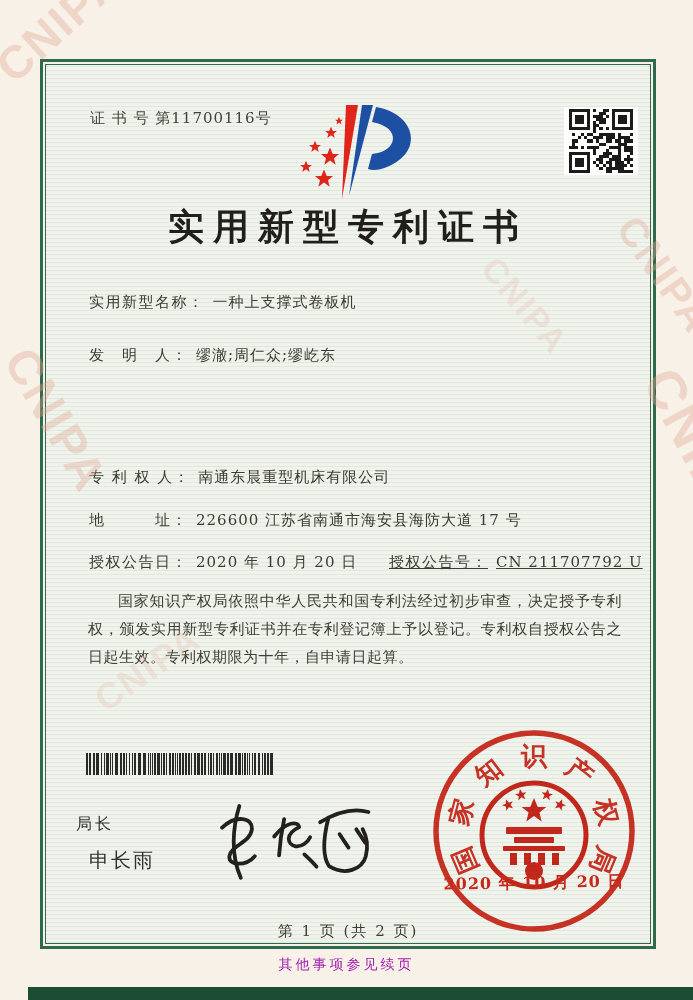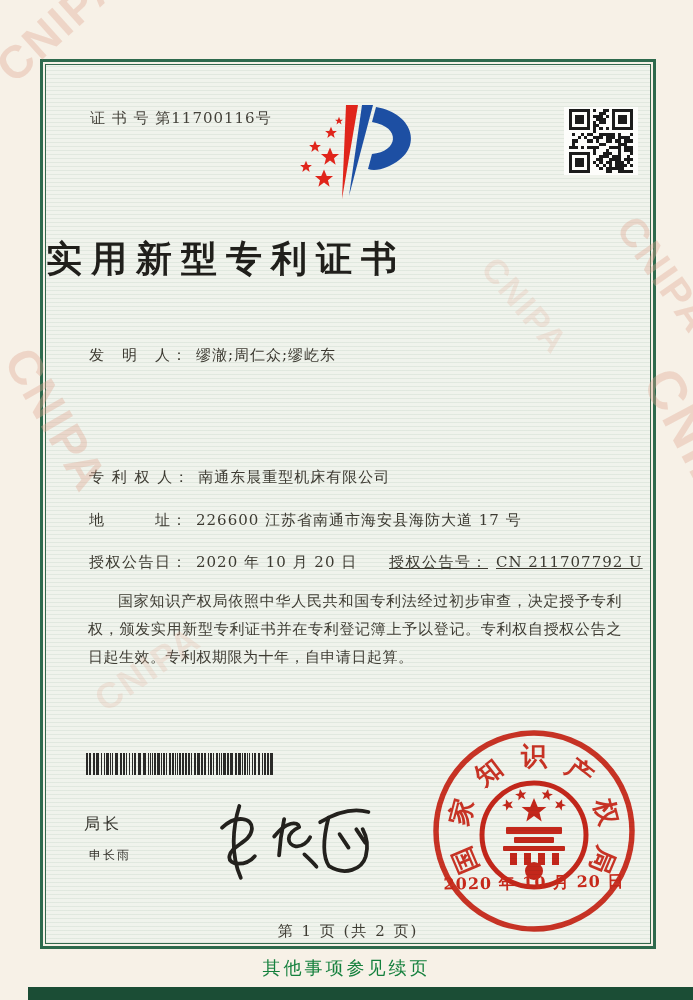--- a/index.html
+++ b/index.html
@@ -23,44 +23,44 @@
   }
   .cert::before{
     content:""; position:absolute; inset:-6px; border:3px solid #2e6a4d; pointer-events:none;
   }
   .cert-number{
     position:absolute; left:44px; top:44px; font-size:15px; letter-spacing:1px; color:#44423a;
   }
   .logo{ position:absolute; left:238px; top:32px; width:142px; height:104px; }
   .qr{ position:absolute; left:518px; top:42px; width:70px; height:64px; background:#fdfdfb; padding:2px;}
   .title{
-    position:absolute; left:0; top:138px; width:100%; 
-    font-size:36px; font-weight:bold; letter-spacing:9px; color:#201f1b; white-space:nowrap;margin-top:32px;
+    position:absolute; left:0; top:138px; width:100%; text-align:center;
+    font-size:36px; font-weight:bold; letter-spacing:9px; color:#201f1b; white-space:nowrap;
   }
   .field{ position:absolute; left:43px; width:545px; font-size:15px; color:#3c3a31; white-space:nowrap; }
   .field .flabel{ letter-spacing:1.5px; }
   .field .fvalue{ margin-left:8px; letter-spacing:1px; }
   .grant-right{ position:absolute; left:300px; top:0;text-decoration:underline; }
   .paras{
     position:absolute; left:42px; top:522px; width:534px;
     font-size:15px; line-height:28px; text-align:justify; color:#3e3c33; letter-spacing:0.5px;
   }
   .paras p{ margin:0; text-indent:2em; }
   .barcode{ position:absolute; left:40px; top:688px; width:190px; height:22px; }
-  .signer-title{ position:absolute; left:38px; top:749px; font-size:16px; letter-spacing:3px; color:#33322b;font-family:Liberation Serif, serif; }
-  .signer-name{ position:absolute; left:43px; top:782px; font-size:12px; letter-spacing:2px; color:#33322b; }
+  .signer-title{ position:absolute; left:30px; top:749px; font-size:16px; letter-spacing:3px; color:#33322b;font-family:Liberation Serif, serif; }
+  .signer-name{ position:absolute; left:43px; top:782px; font-size:20px; letter-spacing:2px; color:#33322b; }
   .signature{ position:absolute; left:148px; top:722px; width:190px; height:100px; transform:rotate(-2deg); }
   .seal{ position:absolute; left:383px; top:661px; width:210px; height:210px; mix-blend-mode:multiply; opacity:0.95; }
   .seal-date{
     position:absolute; left:381px; top:808px; width:214px; text-align:center;
     font-size:16px; color:#c6281a; letter-spacing:1px; white-space:nowrap; transform:rotate(-1deg);
     font-weight:bold;
   }
   .page-footer{ position:absolute; left:0; top:857px; width:100%; text-align:center; font-size:15px; letter-spacing:2px; color:#3e3c33; }
-  .continuation{ position:absolute; z-index:2; left:0; top:956px; width:100%; text-align:center; font-size:18px; letter-spacing:3px; color:#15803d; }
+  .continuation{ position:absolute; z-index:2; left:0; top:956px; width:100%; text-align:center; font-size:14px; letter-spacing:3px; color:#a21caf; }
   .bottom-band{ position:absolute; z-index:4; left:28px; right:0; bottom:0; height:13px; background:#1b4d35; }
 </style>
 </head>
 <body>
 
 <div class="page">
 
   <div class="watermark" style="left:-16px;top:-4px;font-size:46px;transform:rotate(-42deg);">CNIPA</div>
   <div class="watermark" style="left:598px;top:252px;font-size:40px;transform:rotate(55deg);">CNIPA</div>
   <div class="watermark" style="left:612px;top:418px;font-size:54px;transform:rotate(62deg);">CNIPA</div>
@@ -319,20 +319,23 @@
         <rect x="13" y="20" width="1" height="1" fill="#1b1b1b"></rect>
         <rect x="16" y="20" width="1" height="1" fill="#1b1b1b"></rect>
         <rect x="17" y="20" width="1" height="1" fill="#1b1b1b"></rect>
         <rect x="18" y="20" width="1" height="1" fill="#1b1b1b"></rect>
         <rect x="19" y="20" width="1" height="1" fill="#1b1b1b"></rect>
         <rect x="20" y="20" width="1" height="1" fill="#1b1b1b"></rect>
       </svg>
 
     <div class="title">实用新型专利证书</div>
 
+    <div class="field" style="top:228px">
+      <span class="flabel">实用新型名称：</span><span class="fvalue">一种上支撑式卷板机</span>
+    </div>
     <div class="field" style="top:281px">
       <span class="flabel">发　明　人：</span><span class="fvalue">缪澈;周仁众;缪屹东</span>
     </div>
     <div class="field" style="top:403px">
       <span class="flabel">专 利 权 人：</span><span class="fvalue">南通东晨重型机床有限公司</span>
     </div>
     <div class="field" style="top:446px">
       <span class="flabel">地　　　址：</span><span class="fvalue">226600 江苏省南通市海安县海防大道 17 号</span>
     </div>
     <div class="field" style="top:488px">

